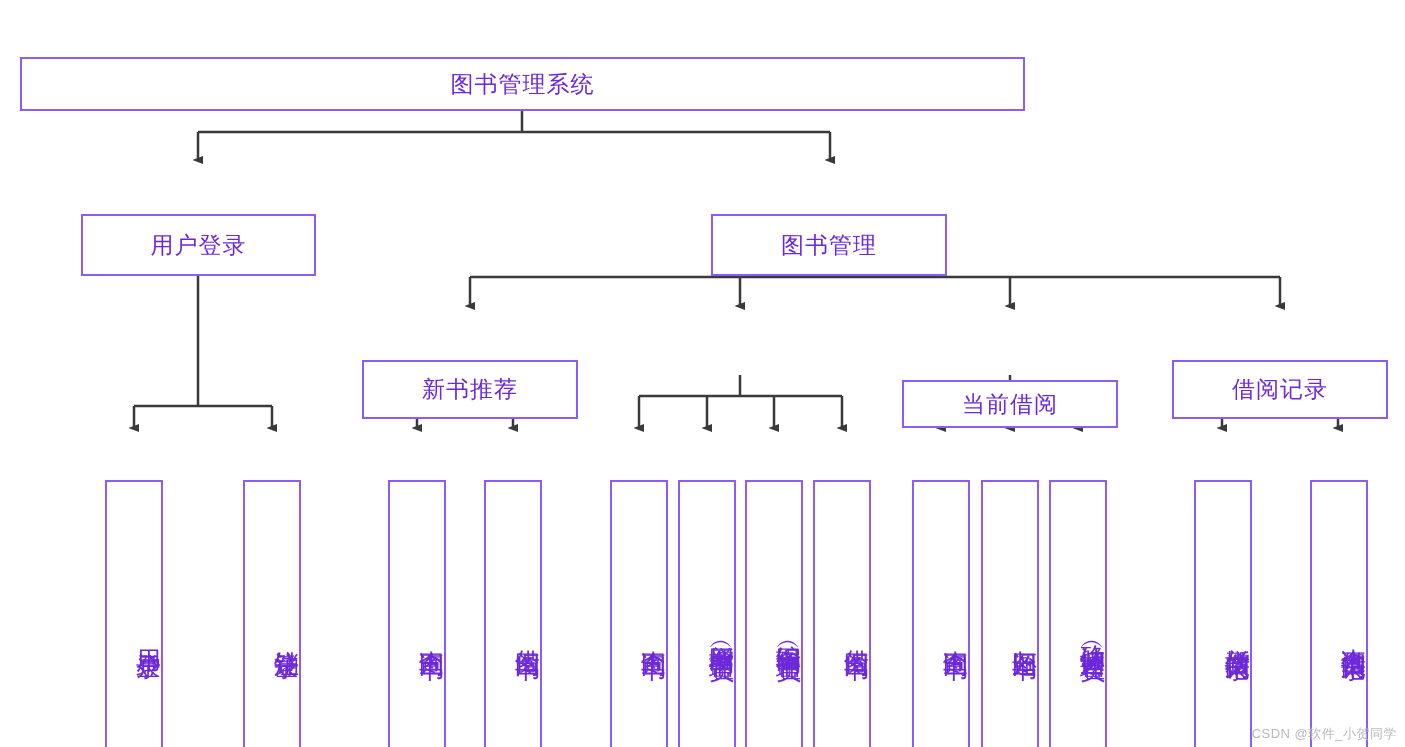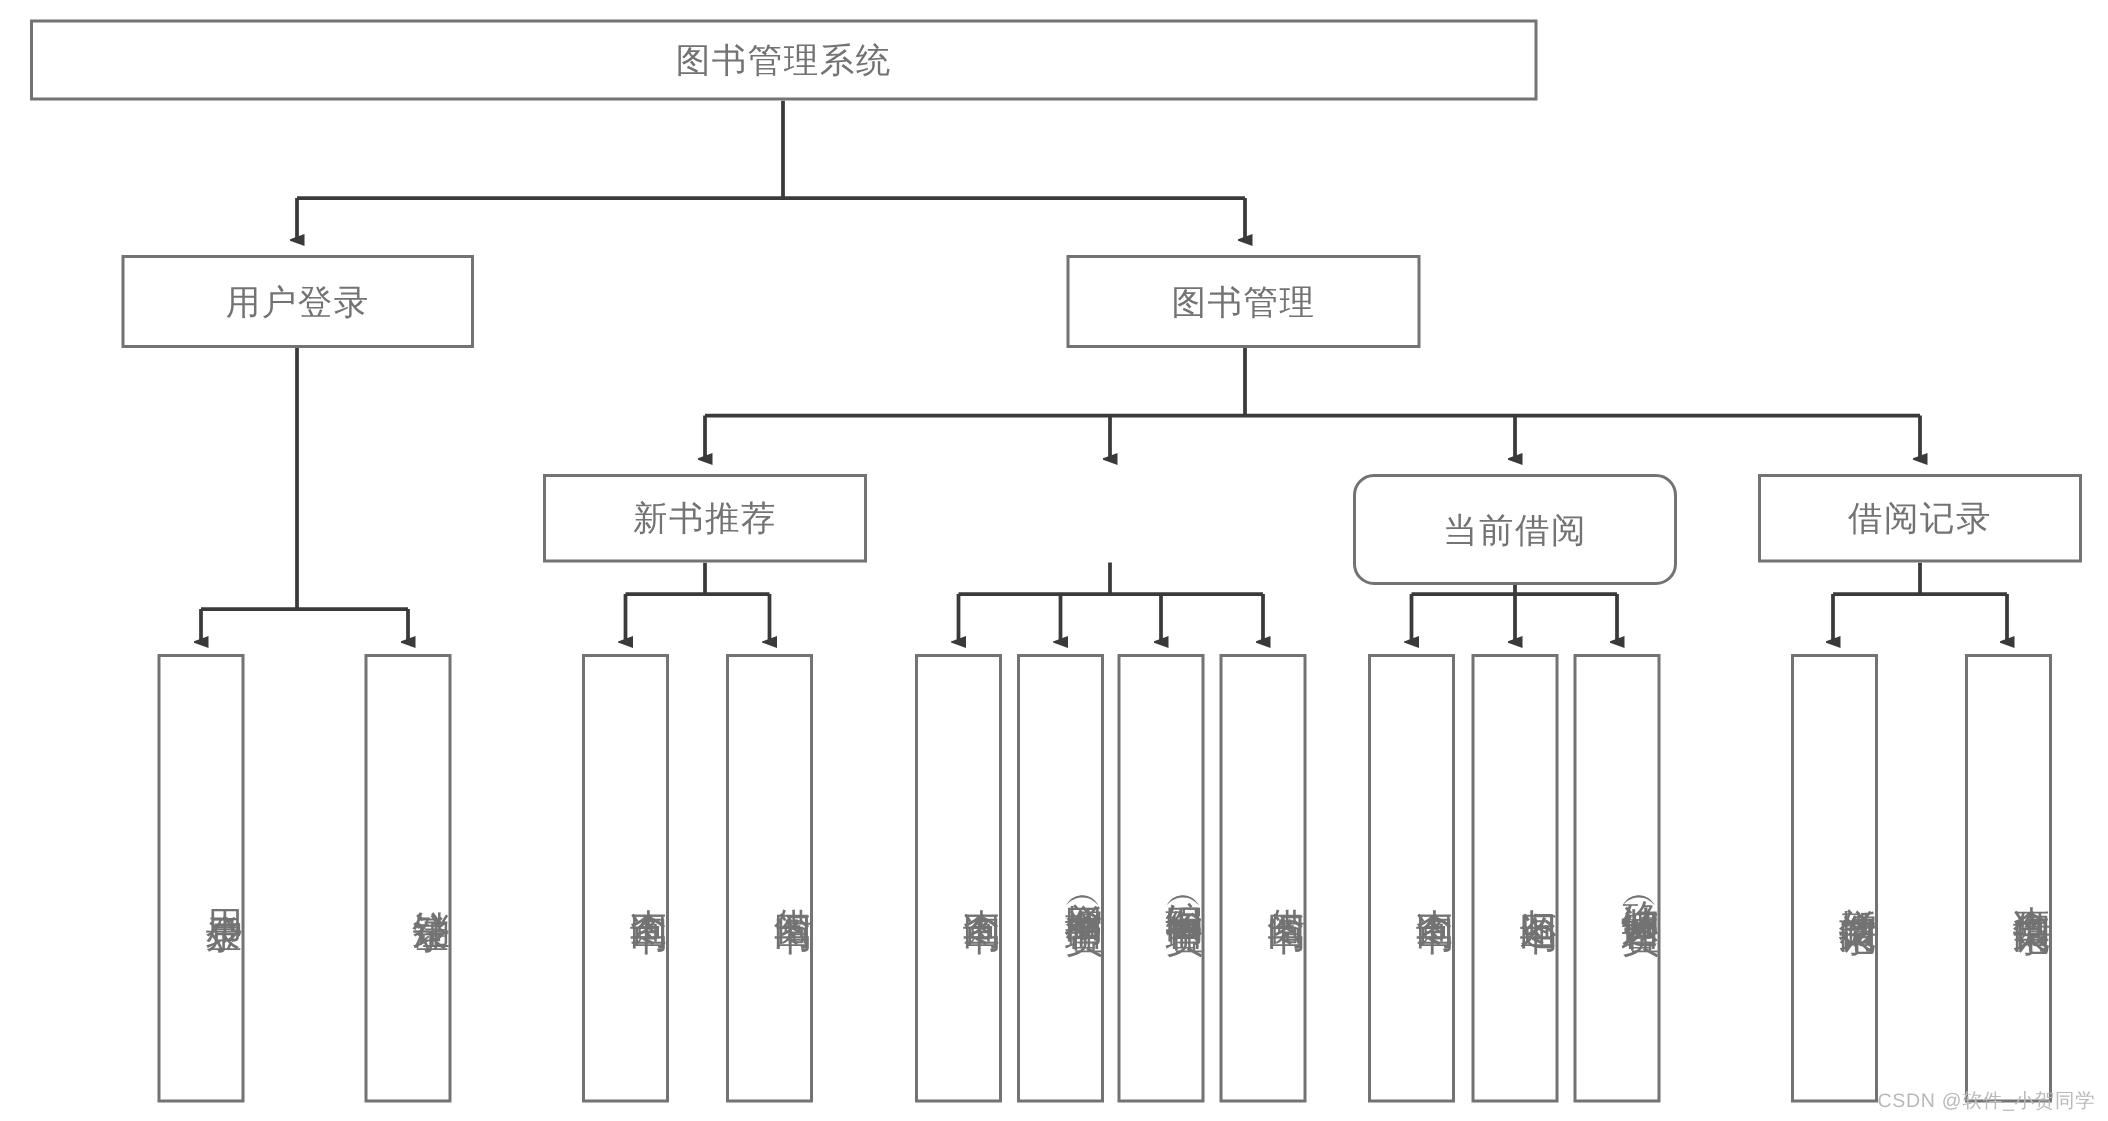--- a/index.html
+++ b/index.html
@@ -21,25 +21,26 @@
     position: absolute;
     left: 0;
     top: 0;
     width: 1405px;
     height: 747px;
   }
   .node {
     position: absolute;
     box-sizing: border-box;
     background: #ffffff;
-    border: 2px solid #737373;
+    border: 2px solid #8b5cf6;
     display: flex;
     align-items: center;
     justify-content: center;
-    color: #737373;
+    color: #6d28d9;
+    margin-top: 44px;
   }
   .node-h {
     font-size: 23px;
     letter-spacing: 1px;
     white-space: nowrap;
   }
   .node-v {
     writing-mode: vertical-rl;
     text-orientation: upright;
     font-size: 25px;
@@ -115,21 +116,21 @@
       <path d="M1338,396 L1338,428" marker-end="url(#arrow)"></path>
     </g>
   </svg>
 
   <div class="node node-h" style="left:20px; top:13px; width:1005px; height:54px;">图书管理系统</div>
 
   <div class="node node-h" style="left:81px; top:170px; width:235px; height:62px;">用户登录</div>
   <div class="node node-h" style="left:711px; top:170px; width:236px; height:62px;">图书管理</div>
 
   <div class="node node-h" style="left:362px; top:316px; width:216px; height:59px;">新书推荐</div>
-  <div class="node node-h" style="left:902px; top:316px; width:216px; height:74px;border-radius:14px;">当前借阅</div>
+  <div class="node node-h" style="left:902px; top:336px; width:216px; height:48px;">当前借阅</div>
   <div class="node node-h" style="left:1172px; top:316px; width:216px; height:59px;">借阅记录</div>
 
   <div class="node node-v" style="left:105px; top:436px; width:58px; height:299px;">用户登录</div>
   <div class="node node-v" style="left:243px; top:436px; width:58px; height:299px;">注销登录</div>
 
   <div class="node node-v" style="left:388px; top:436px; width:58px; height:299px;">查询图书</div>
   <div class="node node-v" style="left:484px; top:436px; width:58px; height:299px;">借阅图书</div>
 
   <div class="node node-v" style="left:610px; top:436px; width:58px; height:299px;">查询图书</div>
   <div class="node node-v" style="left:678px; top:436px; width:58px; height:299px;">新增图书（管理员）</div>

